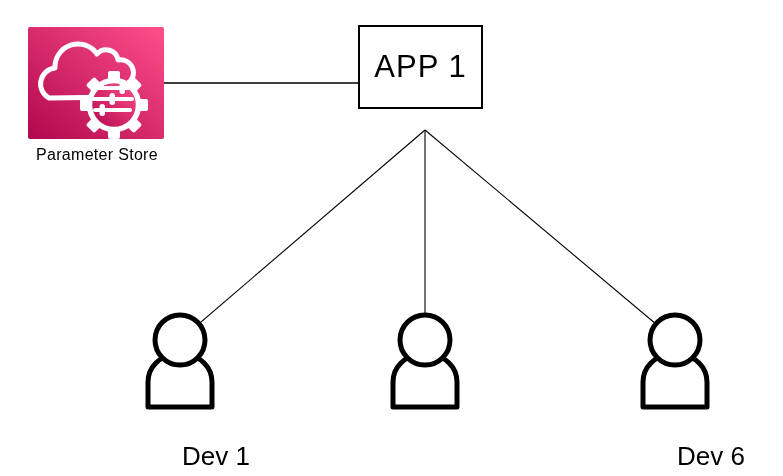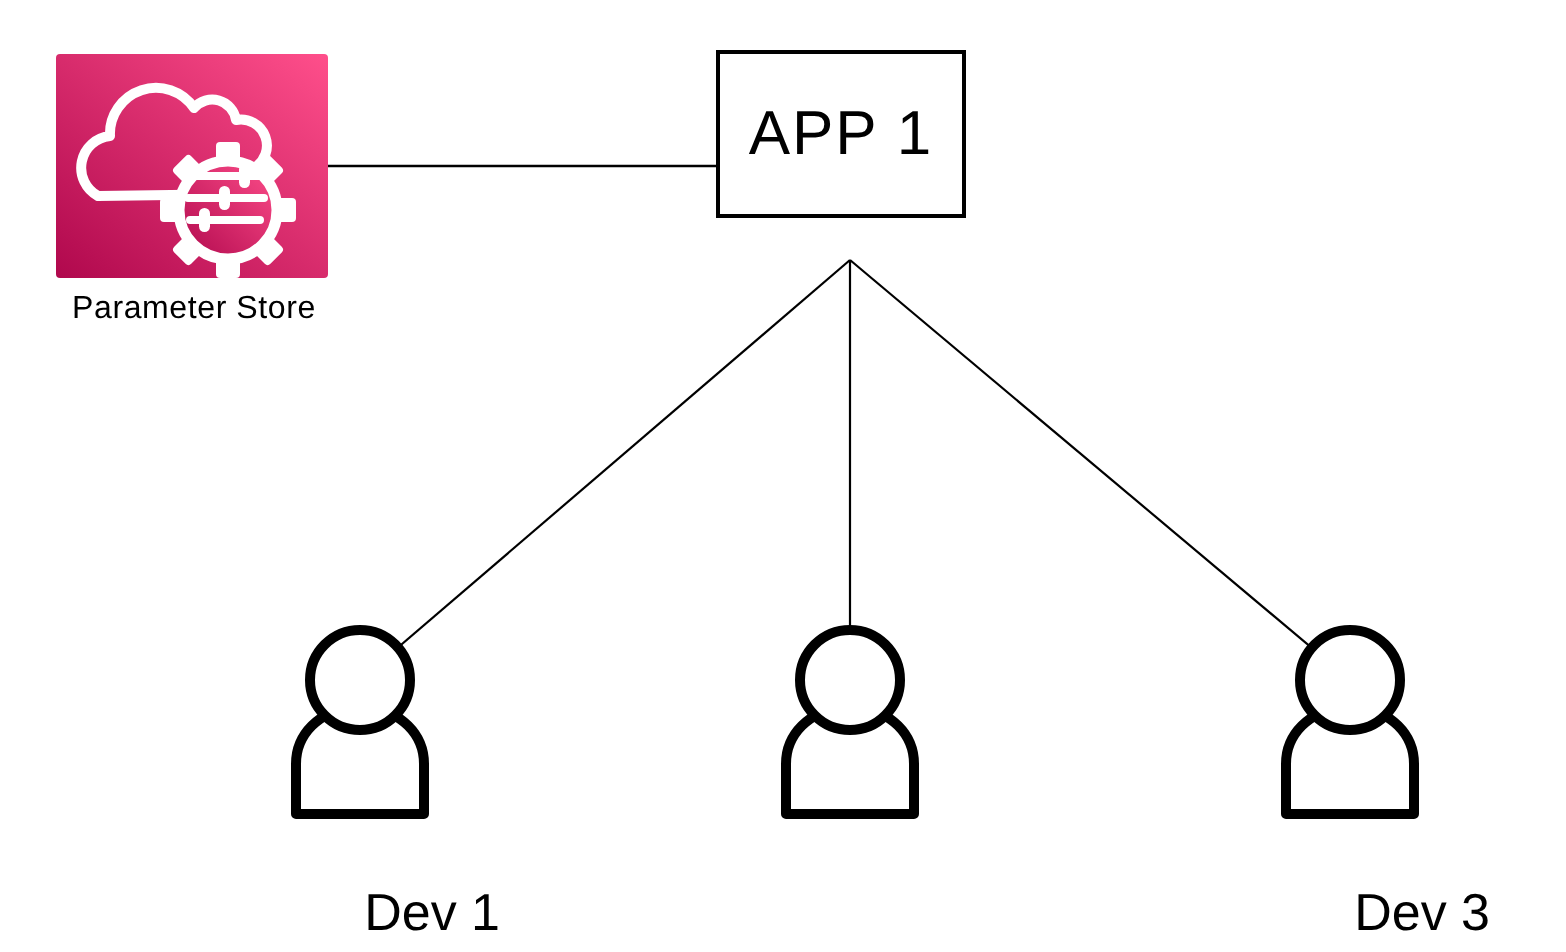--- a/index.html
+++ b/index.html
@@ -136,16 +136,16 @@
       <path d="M 3,97 L 3,72 A 27,27 0 0 1 30,45 L 40,45 A 27,27 0 0 1 67,72 L 67,97 Z" fill="#fff" stroke="#000" stroke-width="5" stroke-linejoin="round"></path>
       <circle cx="35" cy="30" r="25" fill="#fff" stroke="#000" stroke-width="5"></circle>
     </svg>
   </div>
 
   <div class="person-node dev3">
     <svg width="70" height="100" viewBox="0 0 70 100">
       <path d="M 3,97 L 3,72 A 27,27 0 0 1 30,45 L 40,45 A 27,27 0 0 1 67,72 L 67,97 Z" fill="#fff" stroke="#000" stroke-width="5" stroke-linejoin="round"></path>
       <circle cx="35" cy="30" r="25" fill="#fff" stroke="#000" stroke-width="5"></circle>
     </svg>
-    <div class="person-label">Dev 3</div>
+    <div class="person-label">Dev 6</div>
   </div>
 
 </div>
 
 </body></html>

